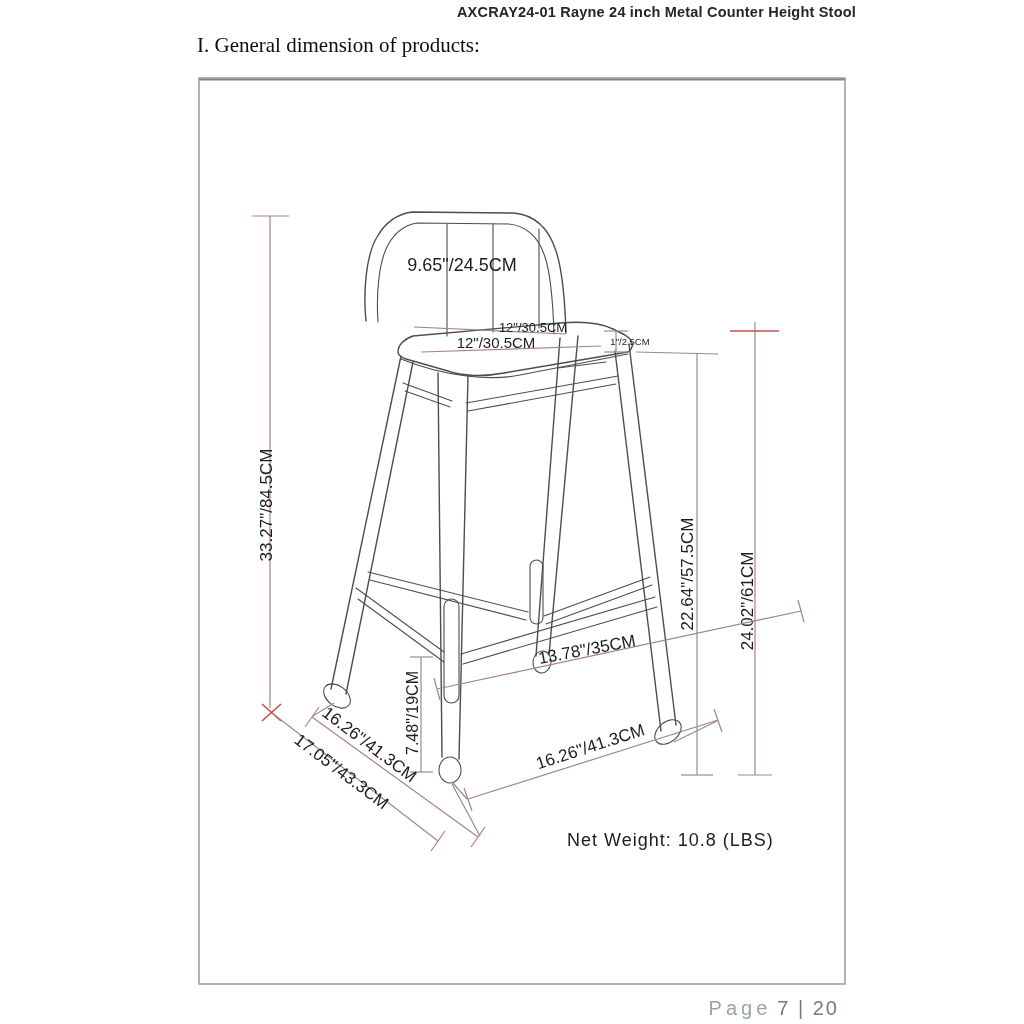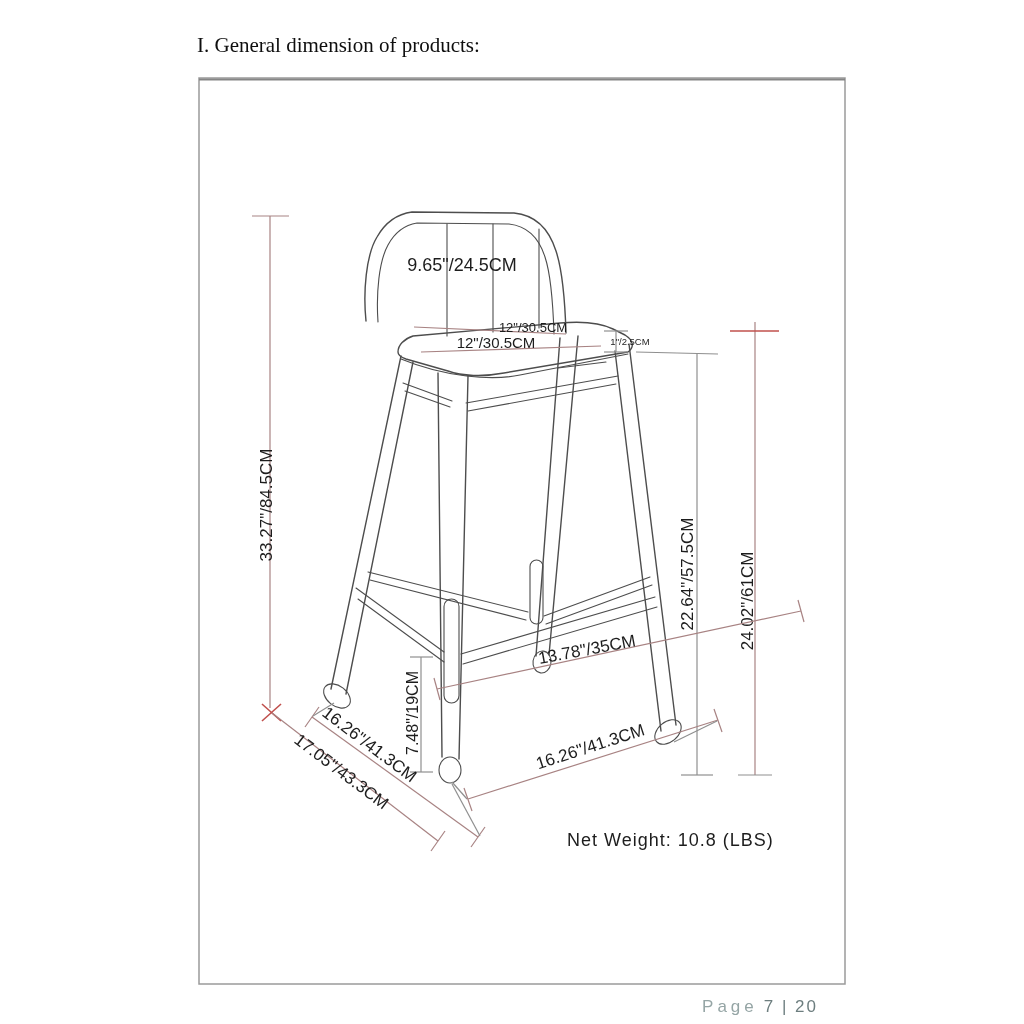--- a/index.html
+++ b/index.html
@@ -13,29 +13,30 @@
   svg .draw{stroke:#4d4d4d;stroke-width:1.4;fill:none;stroke-linecap:round;stroke-linejoin:round;}
   svg .thin{stroke-width:1.1;}
   svg .dim{stroke:#a88383;stroke-width:1.2;fill:none;}
   svg .dimg{stroke:#8f8f8f;stroke-width:1.2;fill:none;}
   svg .dimr{stroke:#c0504d;stroke-width:1.6;fill:none;}
   svg .frame{stroke:#9a9a9a;stroke-width:1.5;fill:none;}
   svg text{fill:#1d1d1d;font-family:"Liberation Sans",sans-serif;}
   svg .t9{font-size:9.5px;} svg .t13{font-size:13px;} svg .t15{font-size:15px;}
   svg .t16{font-size:16px;} svg .t17{font-size:17px;} svg .t18{font-size:18px;}
   svg .weight{font-size:18px;letter-spacing:1px;}
-  .doc-footer{position:absolute;top:997px;right:206px;font-size:17px;color:#95a5a5;
+  .doc-footer{position:absolute;top:997px;right:185px;font-size:20px;color:#95a5a5;
         letter-spacing:4px;white-space:nowrap;}
   .doc-footer .pageno{color:#6d7e7f;letter-spacing:2px;margin-left:6px;}
 </style>
 </head>
 <body>
 
 <div class="page">
 
+  <div class="doc-header">AXCRAY24-01 Rayne 24 inch Metal Counter Height Stool</div>
 
   <h2 class="section-title">I. General dimension of products:</h2>
 
   <svg class="diagram" viewBox="0 0 1024 1024">
 
     <g>
       <rect class="frame" x="199" y="78" width="646" height="906"></rect>
       <line x1="199" y1="79.5" x2="845" y2="79.5" stroke="#858585" stroke-width="2"></line>
     </g>
 

